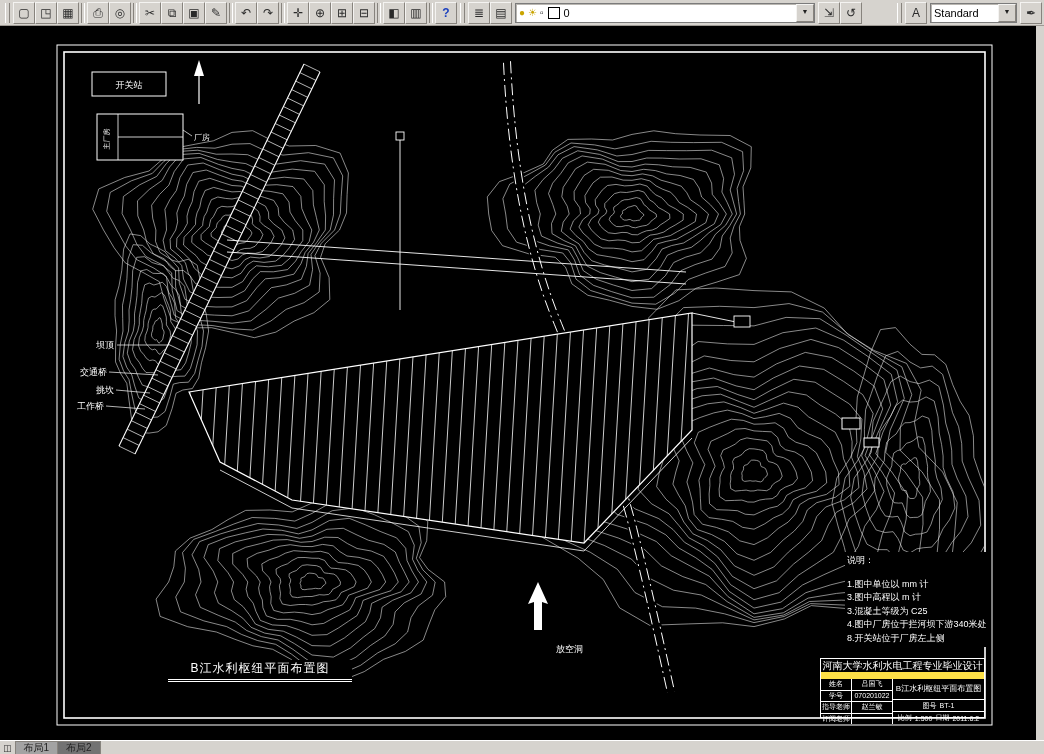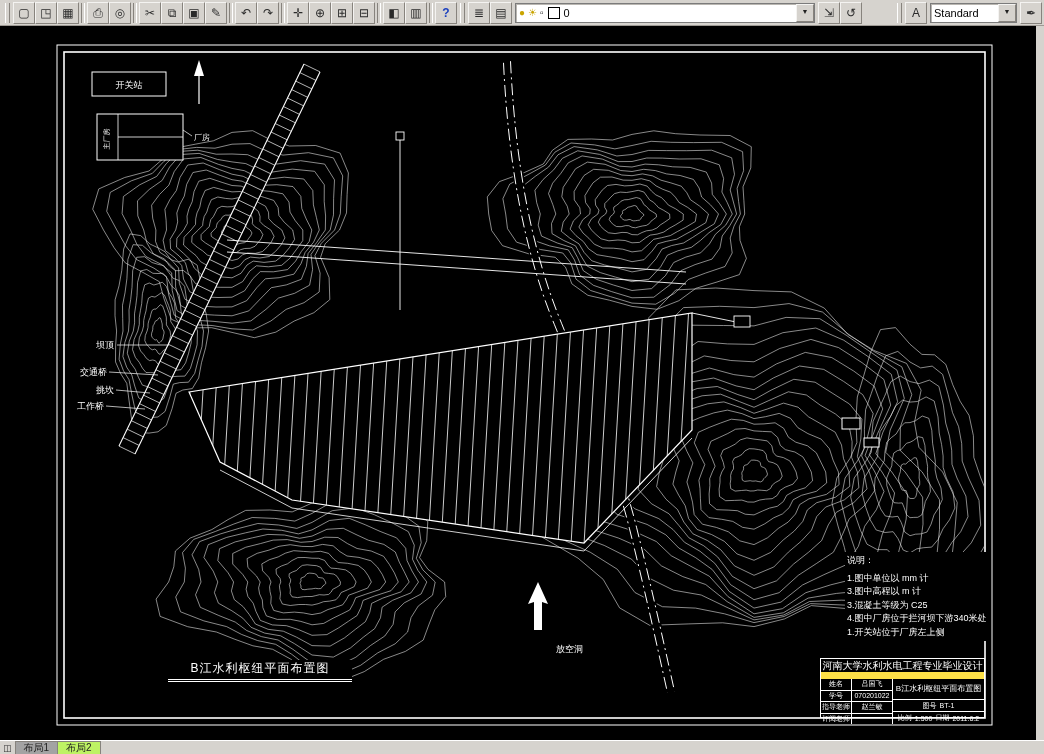--- a/index.html
+++ b/index.html
@@ -28,27 +28,27 @@
   .right-group{margin-left:auto;display:flex;align-items:center;}
 
   
   .dockleft{position:absolute;top:26px;left:0;width:8px;bottom:14px;background:#d6d3ce;border-right:1px solid #9e9a94;box-sizing:border-box;}
   .canvas{position:absolute;top:26px;left:0;width:1036px;height:714px;background:#000;}
   .canvas svg{position:absolute;left:0;top:0;}
   .statusbar{position:absolute;left:0;right:0;bottom:0;height:14px;background:#d6d3ce;border-top:1px solid #ffffff;
              display:flex;align-items:center;font-size:10px;padding-left:3px;box-sizing:border-box;}
   .tabs-ico{font-size:9px;margin-right:3px;color:#333;}
   .tab{padding:0 8px;height:13px;line-height:12px;border:1px solid #87837d;border-bottom:none;margin-right:-1px;
-       background:#bef264;color:#222;cursor:default;}
+       background:#737373;color:#222;cursor:default;}
   .tab.active{background:#a3a3a3;}
 
   
   .notes{position:absolute;left:845px;top:526px;width:140px;color:#fff;font-size:9px;line-height:1.5;
          background:#000;padding:2px;}
-  .notes .nh{margin-bottom:4px;}
+  .notes .nh{margin-bottom:10px;}
   .dtitle{position:absolute;left:168px;top:634px;width:184px;text-align:center;color:#fff;font-size:12px;
           letter-spacing:1px;border-bottom:3px double #fff;padding-bottom:2px;background:#000;}
   .tblock{position:absolute;left:820px;top:632px;width:165px;height:60px;border:1px solid #fff;background:#000;
           color:#fff;box-sizing:border-box;}
   .tb-header{height:13px;line-height:13px;text-align:center;border-bottom:7px solid #fde047;font-size:10px;white-space:nowrap;overflow:hidden;}
   .tb-body{display:flex;height:45px;}
   .tb-left{width:72px;border-right:1px solid #fff;display:flex;flex-direction:column;box-sizing:border-box;}
   .tb-row{flex:1;display:flex;border-bottom:1px solid #fff;align-items:stretch;min-height:0;}
   .tb-left .tb-row:last-child{border-bottom:none;}
   .tb-lab{width:30px;border-right:1px solid #fff;display:flex;align-items:center;justify-content:center;font-size:7px;white-space:nowrap;overflow:hidden;}
@@ -340,21 +340,21 @@
           <line x1="135.1" y1="427.92" x2="118.9" y2="420.08" stroke="#fff" stroke-width="0.7"></line>
         </g>
     </svg>
 
     <div class="notes" data-name="drawing-notes">
       <div class="nh" data-name="notes-heading">说明：</div>
       <div data-name="note-item">1.图中单位以 mm 计</div>
       <div data-name="note-item">3.图中高程以 m 计</div>
       <div data-name="note-item">3.混凝土等级为 C25</div>
       <div data-name="note-item">4.图中厂房位于拦河坝下游340米处</div>
-      <div data-name="note-item">1.开关站位于厂房左上侧</div>
+      <div data-name="note-item">8.开关站位于厂房左上侧</div>
     </div>
 
     <div class="dtitle" data-name="drawing-title">B江水利枢纽平面布置图</div>
 
     <div class="tblock" data-name="title-block">
       <div class="tb-header" data-name="title-block-header">河南大学水利水电工程专业毕业设计</div>
       <div class="tb-body">
         <div class="tb-left">
           <div class="tb-row" data-name="title-block-row">
             <span class="tb-lab" data-name="name-label">姓名</span>

